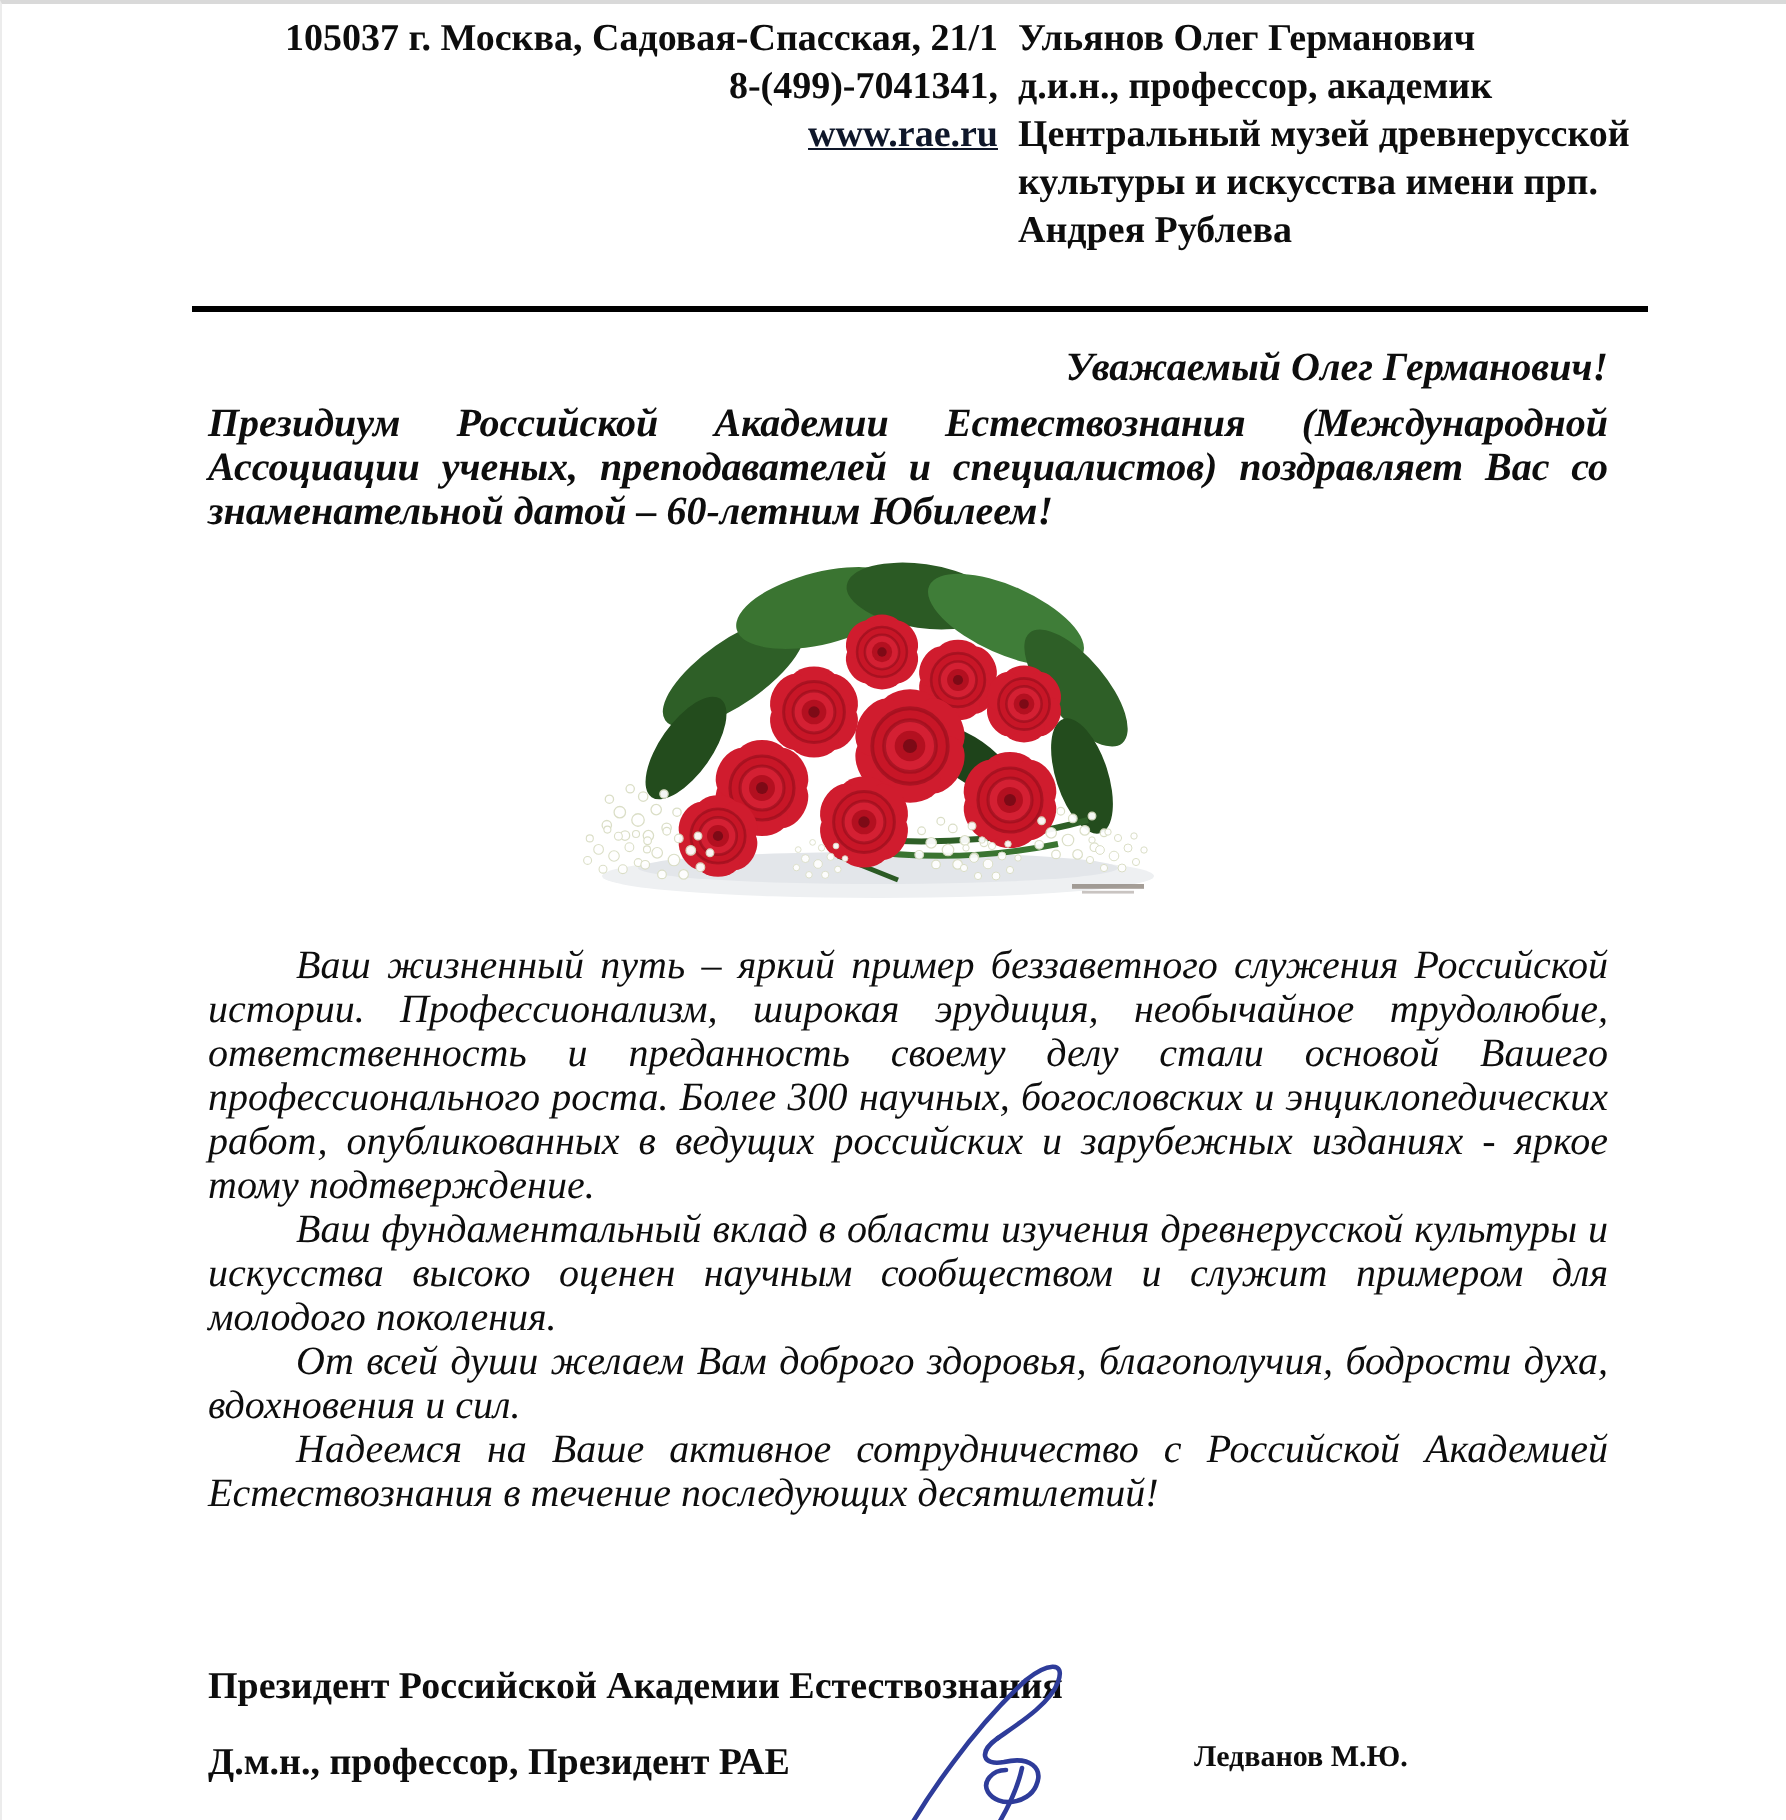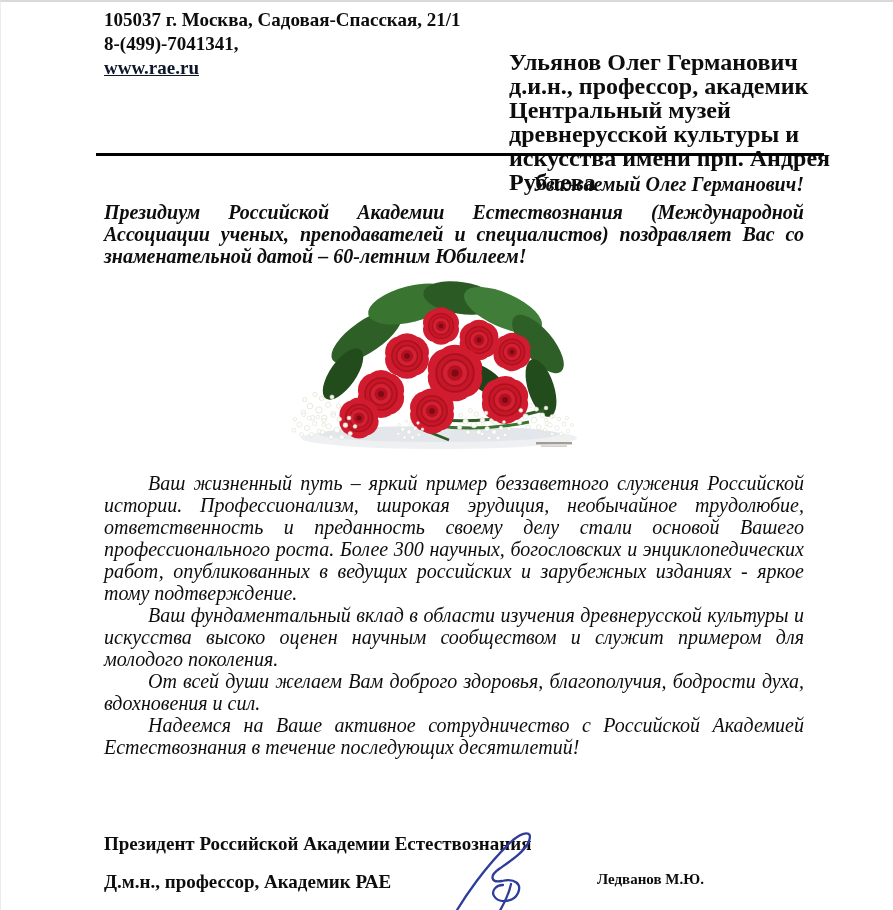--- a/index.html
+++ b/index.html
@@ -16,25 +16,25 @@
     color: #0d0d0d;
     border-top: 2px solid #d9d9d9;
     border-left: 1px solid #ececec;
     box-sizing: border-box;
   }
   .abs { position: absolute; }
 
   
   .sender {
     left: 103px; top: 6px; width: 395px;
-    font-weight: bold; font-size: 19px; line-height: 24px;
+    font-weight: bold; font-size: 19px; line-height: 24px; text-align: right;
   }
   .recipient {
     left: 508px; top: 6px; width: 356px;
-    font-weight: bold; font-size: 24px; line-height: 24px; margin-top: 42px;
+    font-weight: bold; font-size: 19px; line-height: 24px;
   }
   .sender a, .link {
     color: #0f172a;
     text-decoration: underline;
     font-weight: bold;
     cursor: pointer;
   }
 
   .rule {
     left: 95px; top: 151px; width: 728px; height: 3px;
@@ -192,21 +192,21 @@
 </svg>
 
 <div class="abs body-text">
   <p>Ваш жизненный путь – яркий пример беззаветного служения Российской истории. Профессионализм, широкая эрудиция, необычайное трудолюбие, ответственность и преданность своему делу стали основой Вашего профессионального роста. Более 300 научных, богословских и энциклопедических работ, опубликованных в ведущих российских и зарубежных изданиях - яркое тому подтверждение.</p>
   <p>Ваш фундаментальный вклад в области изучения древнерусской культуры и искусства высоко оценен научным сообществом и служит примером для молодого поколения.</p>
   <p>От всей души желаем Вам доброго здоровья, благополучия, бодрости духа, вдохновения и сил.</p>
   <p>Надеемся на Ваше активное сотрудничество с Российской Академией Естествознания в течение последующих десятилетий!</p>
 </div>
 
 <div class="abs sig-title">Президент Российской Академии Естествознания</div>
-<div class="abs sig-degree">Д.м.н., профессор, Академик РАЕ</div>
+<div class="abs sig-degree">Д.м.н., профессор, Президент РАЕ</div>
 
 <svg class="sig-scrawl abs" viewBox="0 0 120 80">
   <g fill="none" stroke="#2e3c9a" stroke-width="2.3" stroke-linecap="round">
     <path d="M4,92 C18,66 42,32 68,8 C78,0 88,-2 84,9 C80,20 64,30 54,37"></path>
     <path d="M54,37 C44,44 46,51 57,49 C70,46 77,52 73,61 C69,70 54,72 49,64 C46,59 51,53 58,53"></path>
     <path d="M66,52 C63,66 54,82 42,98"></path>
   </g>
 </svg>
 
 <div class="abs sig-name">Ледванов М.Ю.</div>

